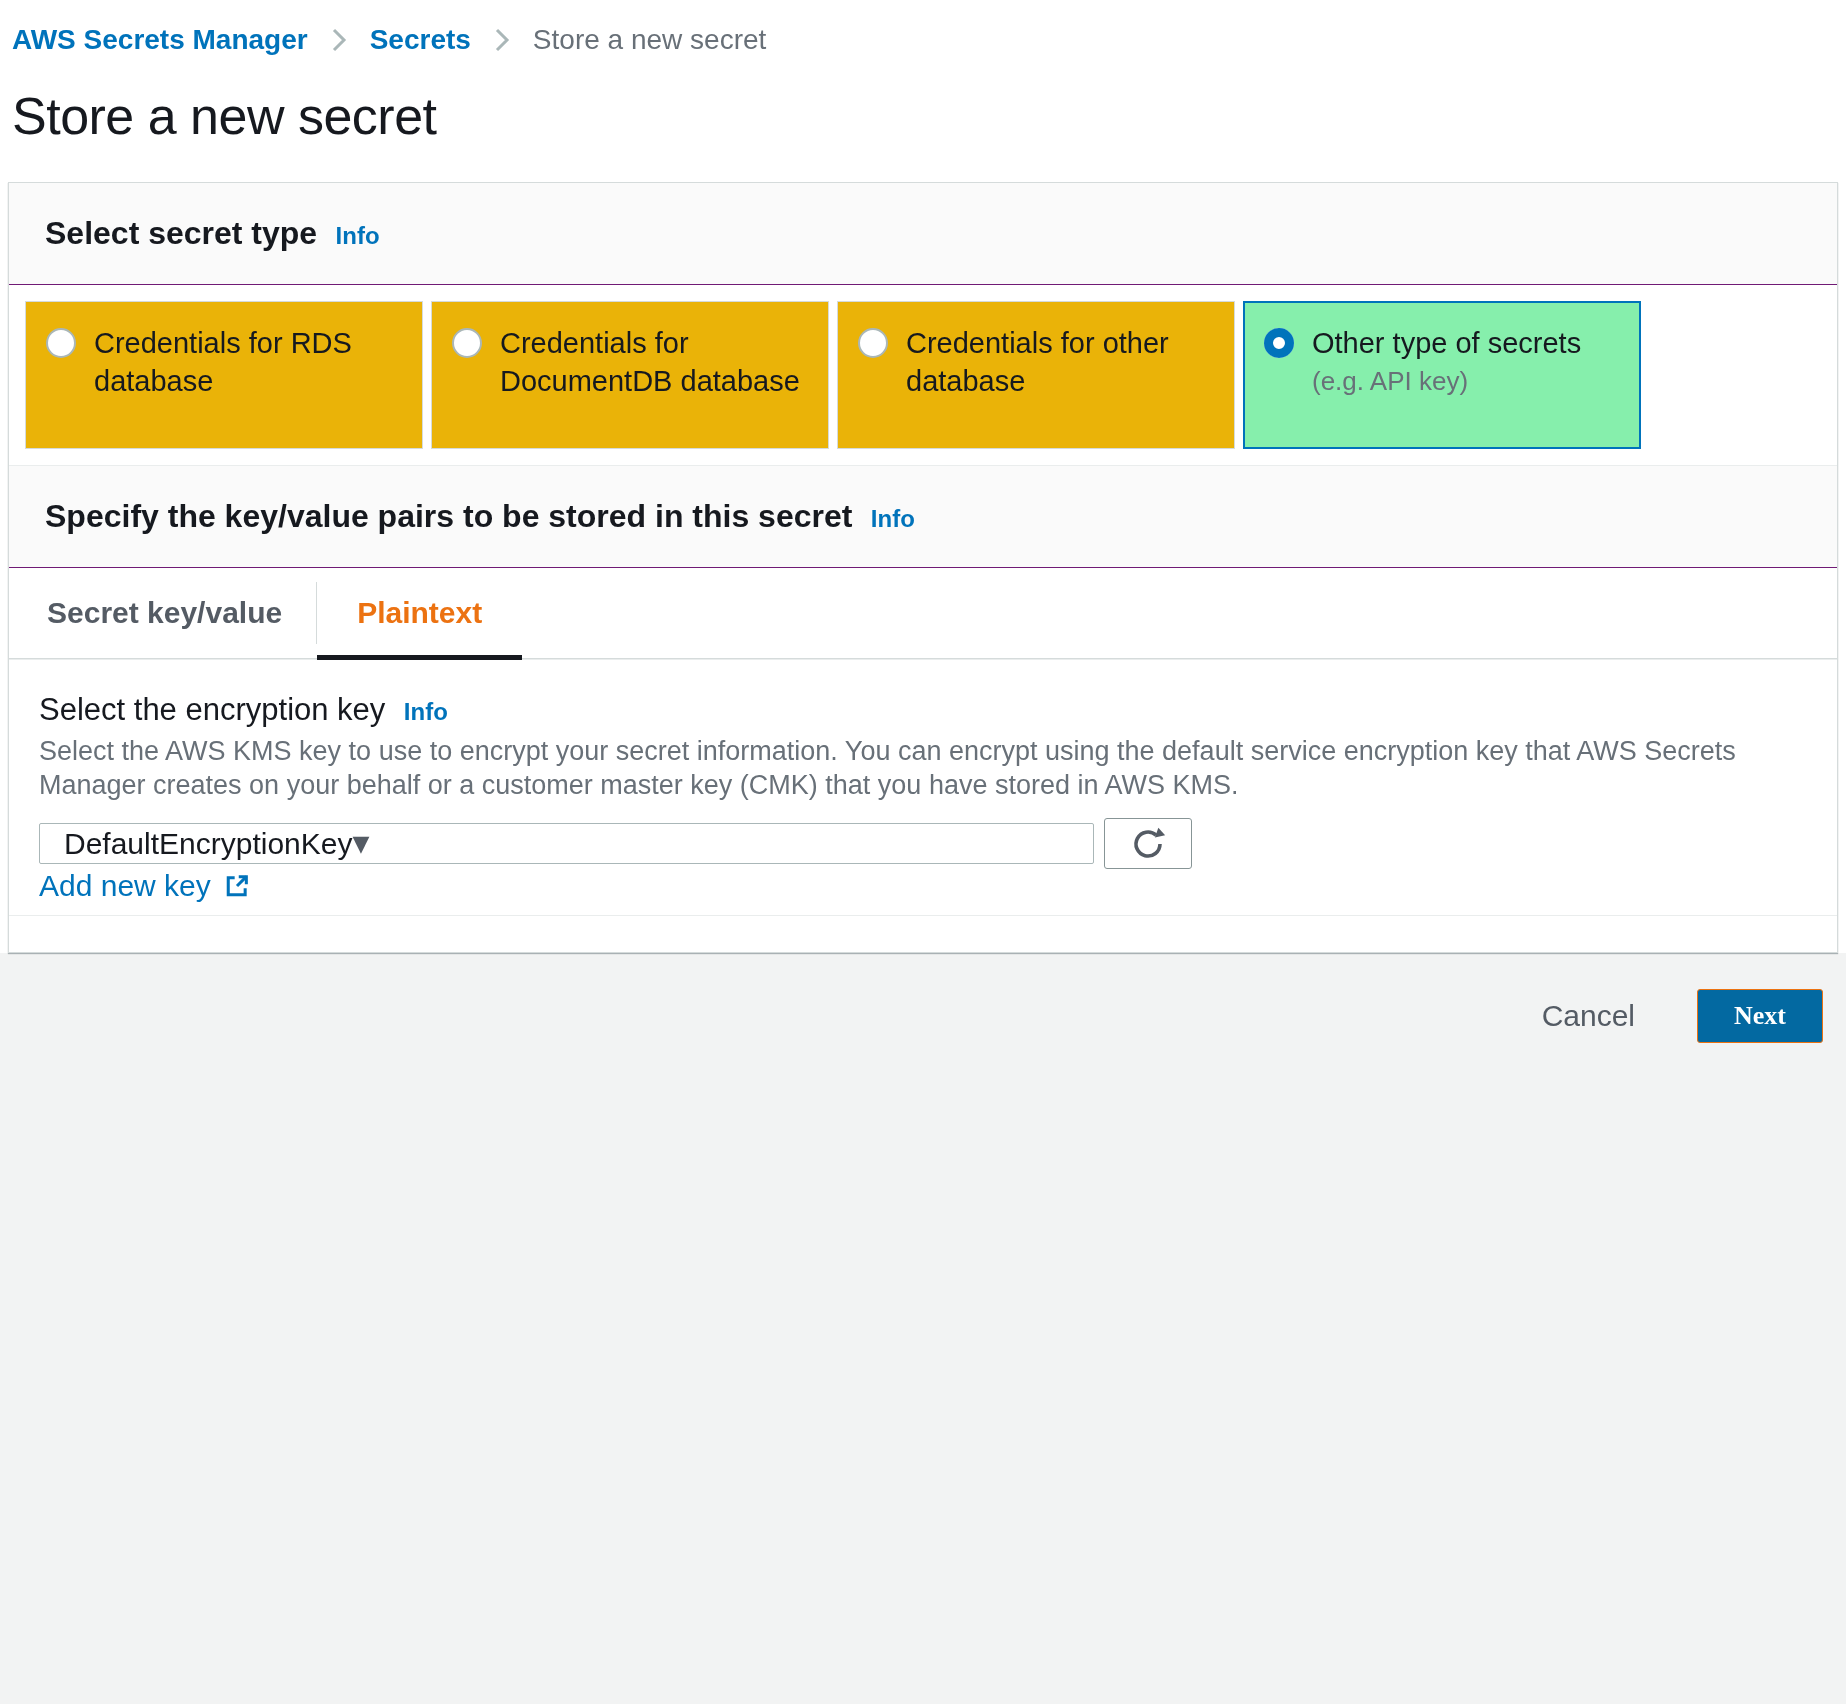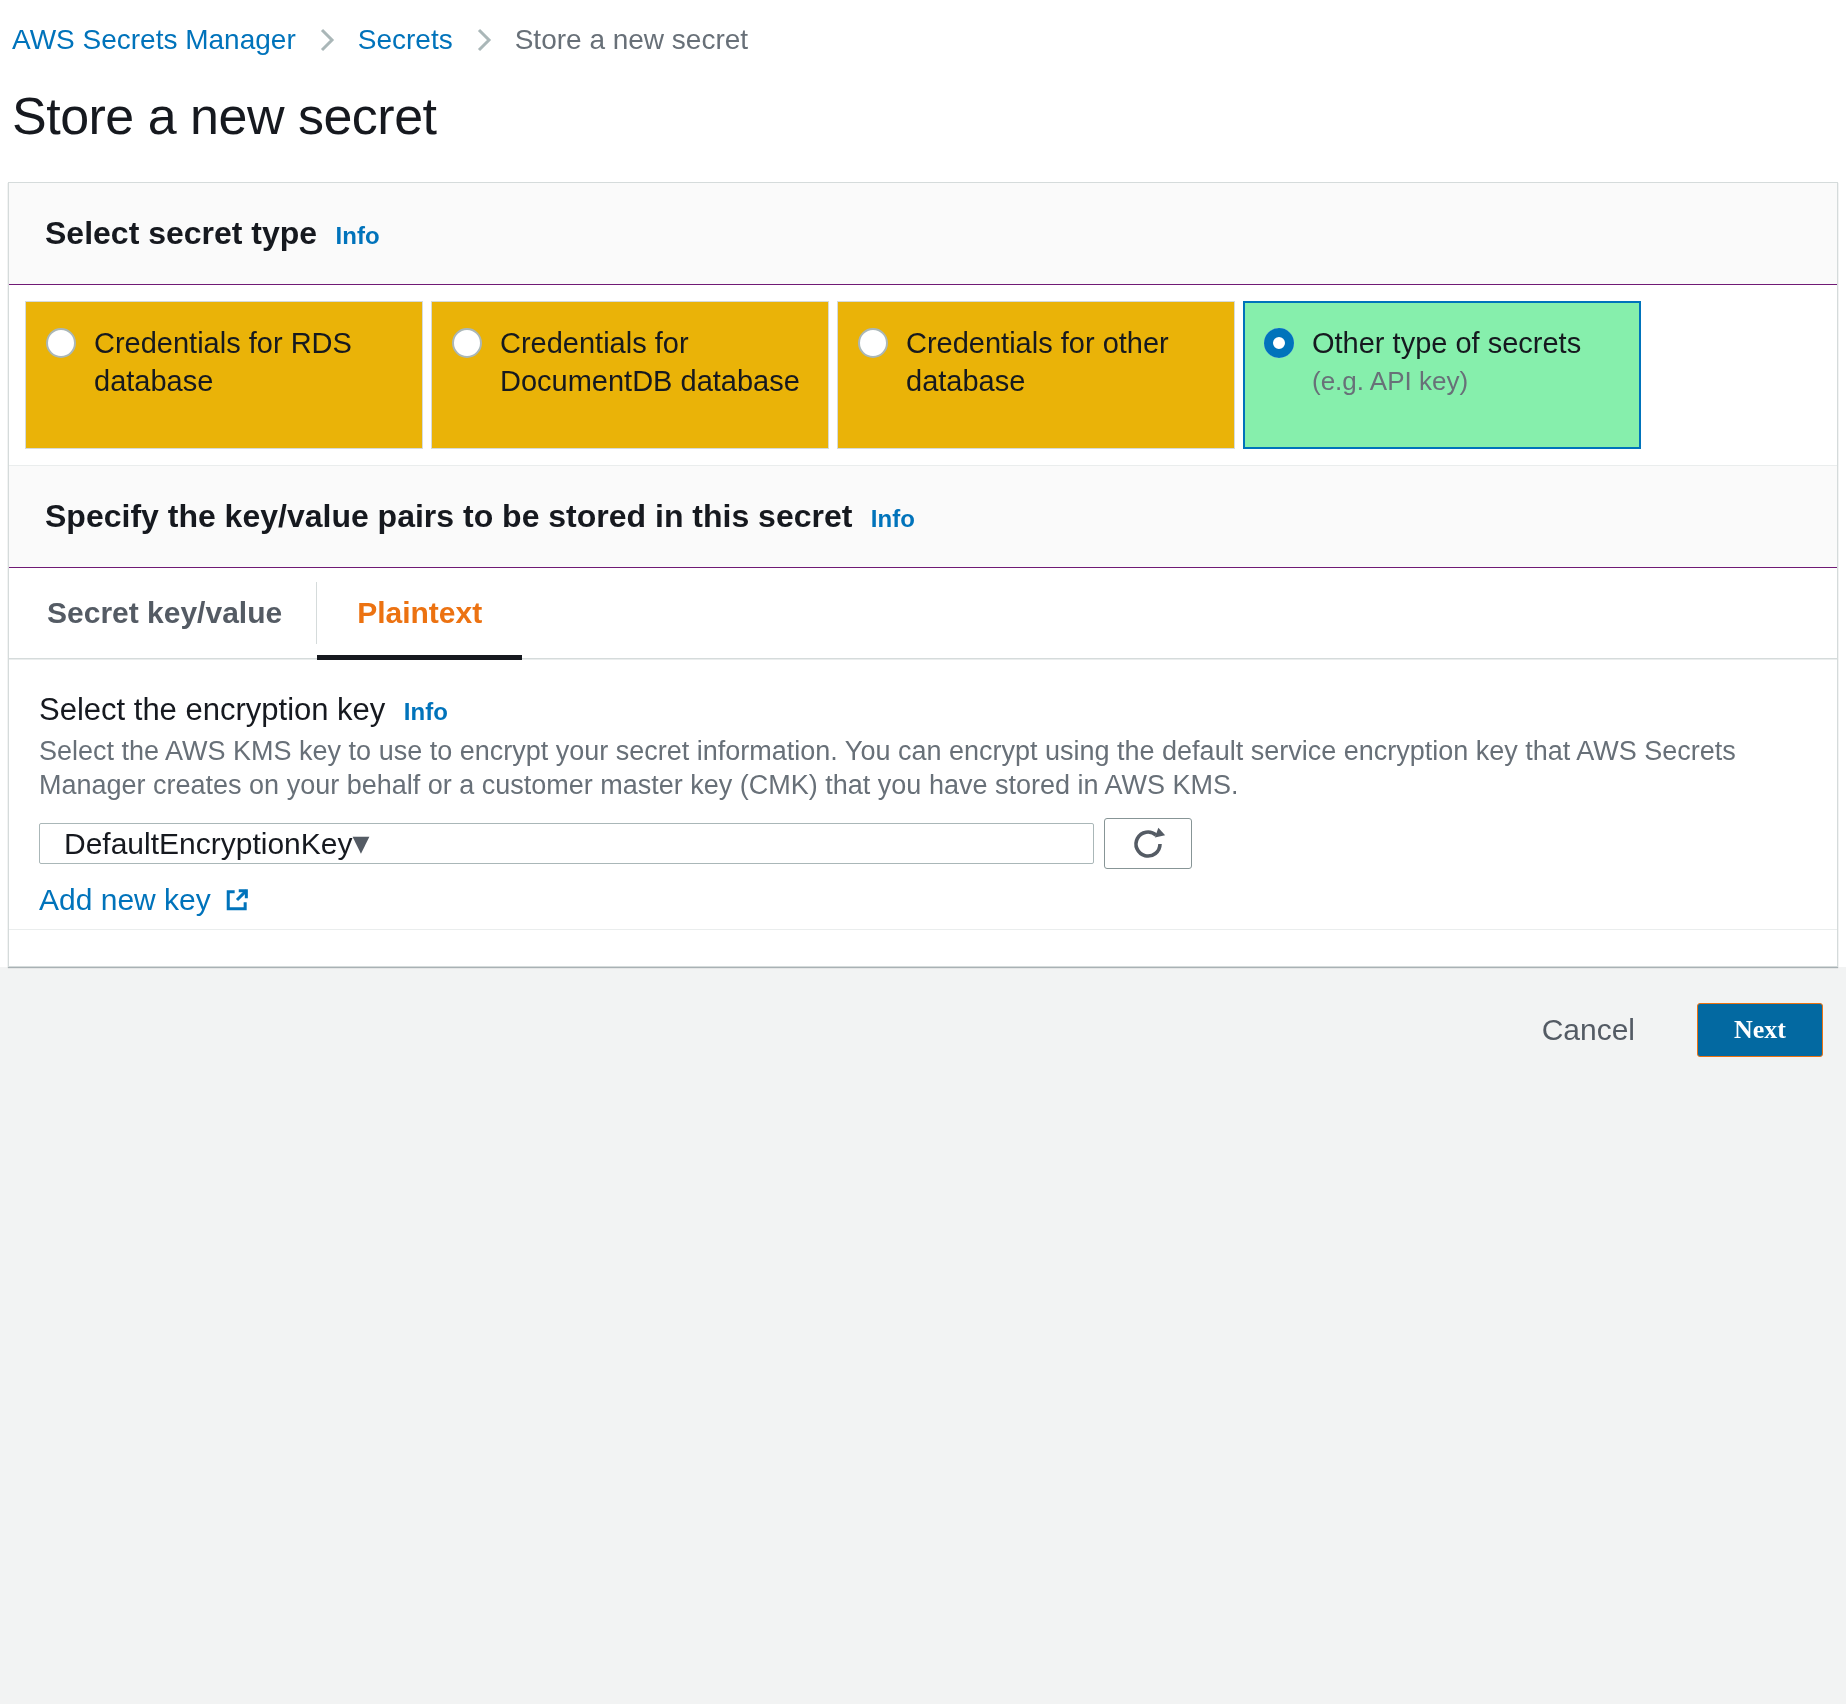--- a/index.html
+++ b/index.html
@@ -7,21 +7,21 @@
   body {
     font-family: "Liberation Sans", "DejaVu Sans", sans-serif;
     background: #f2f3f3;
     color: #16191f;
     overflow: hidden;
   }
   .white-top { background: #ffffff; padding: 0 8px; }
 
   
   .breadcrumb { display: flex; align-items: center; padding: 24px 4px 0 4px; font-size: 28px; }
-  .crumb-link { color: #0073bb; font-weight: 400; text-decoration: none; cursor: pointer; }
+  .crumb-link { color: #0073bb; font-weight: 700; text-decoration: none; cursor: pointer; }
   .crumb-current { color: #687078; }
   .crumb-sep { margin: 0 22px; display: inline-flex; }
 
   
   .page-title { font-size: 52px; font-weight: 400; color: #16191f; margin: 30px 0 36px 4px; letter-spacing: -0.5px; }
 
   
   .card {
     background: #fff;
     border: 1px solid #d5dbdb;
@@ -95,21 +95,21 @@
     display: flex; align-items: center; justify-content: flex-start;
     padding: 0 24px; cursor: pointer;
   }
   .select-value { font-size: 30px; color: #16191f; }
   .select-caret { font-size: 22px; color: #545b64; font-family: "DejaVu Sans", sans-serif; }
   .refresh-btn {
     width: 88px; height: 51px; margin-left: 10px;
     border: 1px solid #879596; border-radius: 3px; background: #fff;
     display: flex; align-items: center; justify-content: center; cursor: pointer;
   }
-  .add-key { display: inline-flex; align-items: center; margin-top: 14px; color: #0073bb; font-size: 30px; font-weight: 400; text-decoration: none; cursor: pointer; justify-content: space-between; }
+  .add-key { display: inline-flex; align-items: center; margin-top: 0; color: #0073bb; font-size: 30px; font-weight: 400; text-decoration: none; cursor: pointer; justify-content: space-between; }
   .add-key .ext-icon { margin-left: 12px; display: inline-flex; }
 
   .card-footer-strip { border-top: 1px solid #eaeded; height: 37px; }
 
   
   .actions { display: flex; align-items: center; justify-content: flex-end; padding: 36px 23px 0 0; }
   .btn-cancel { background: none; border: none; font-family: inherit; font-size: 30px; font-weight: 400; color: #545b64; cursor: pointer; margin-right: 62px; }
   .btn-next {
     background: #0369a1; color: #fff; border: 1px solid #ec7211; border-radius: 3px;
     font-family: Liberation Serif, serif; font-size: 26px; font-weight: 700;

